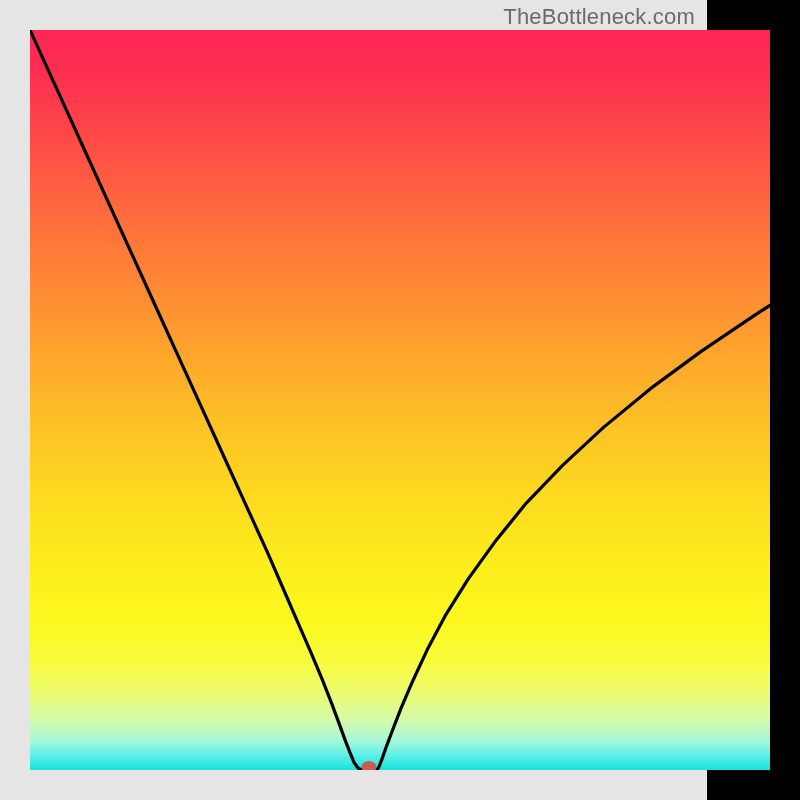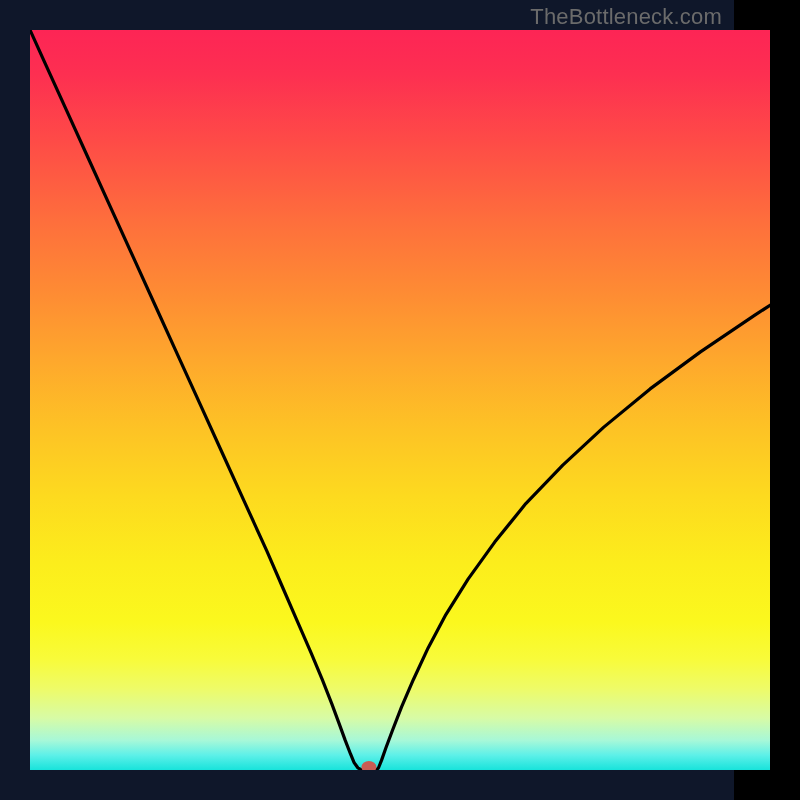--- a/index.html
+++ b/index.html
@@ -10,22 +10,21 @@
     background: #000;
     font-family: Arial, Helvetica, sans-serif;
     overflow: hidden;
   }
   .frame {
     position: absolute;
     left: 0;
     top: 0;
     width: 707px;
     height: 800px;
-    background: #0f172a;
-    padding-left: 27px;
+    background: #e5e5e5;
   }
   .watermark {
     position: absolute;
     top: 4px;
     right: 12px;
     color: #6b6b6b;
     font-size: 22px;
     font-weight: 500;
     letter-spacing: 0.2px;
     user-select: none;

